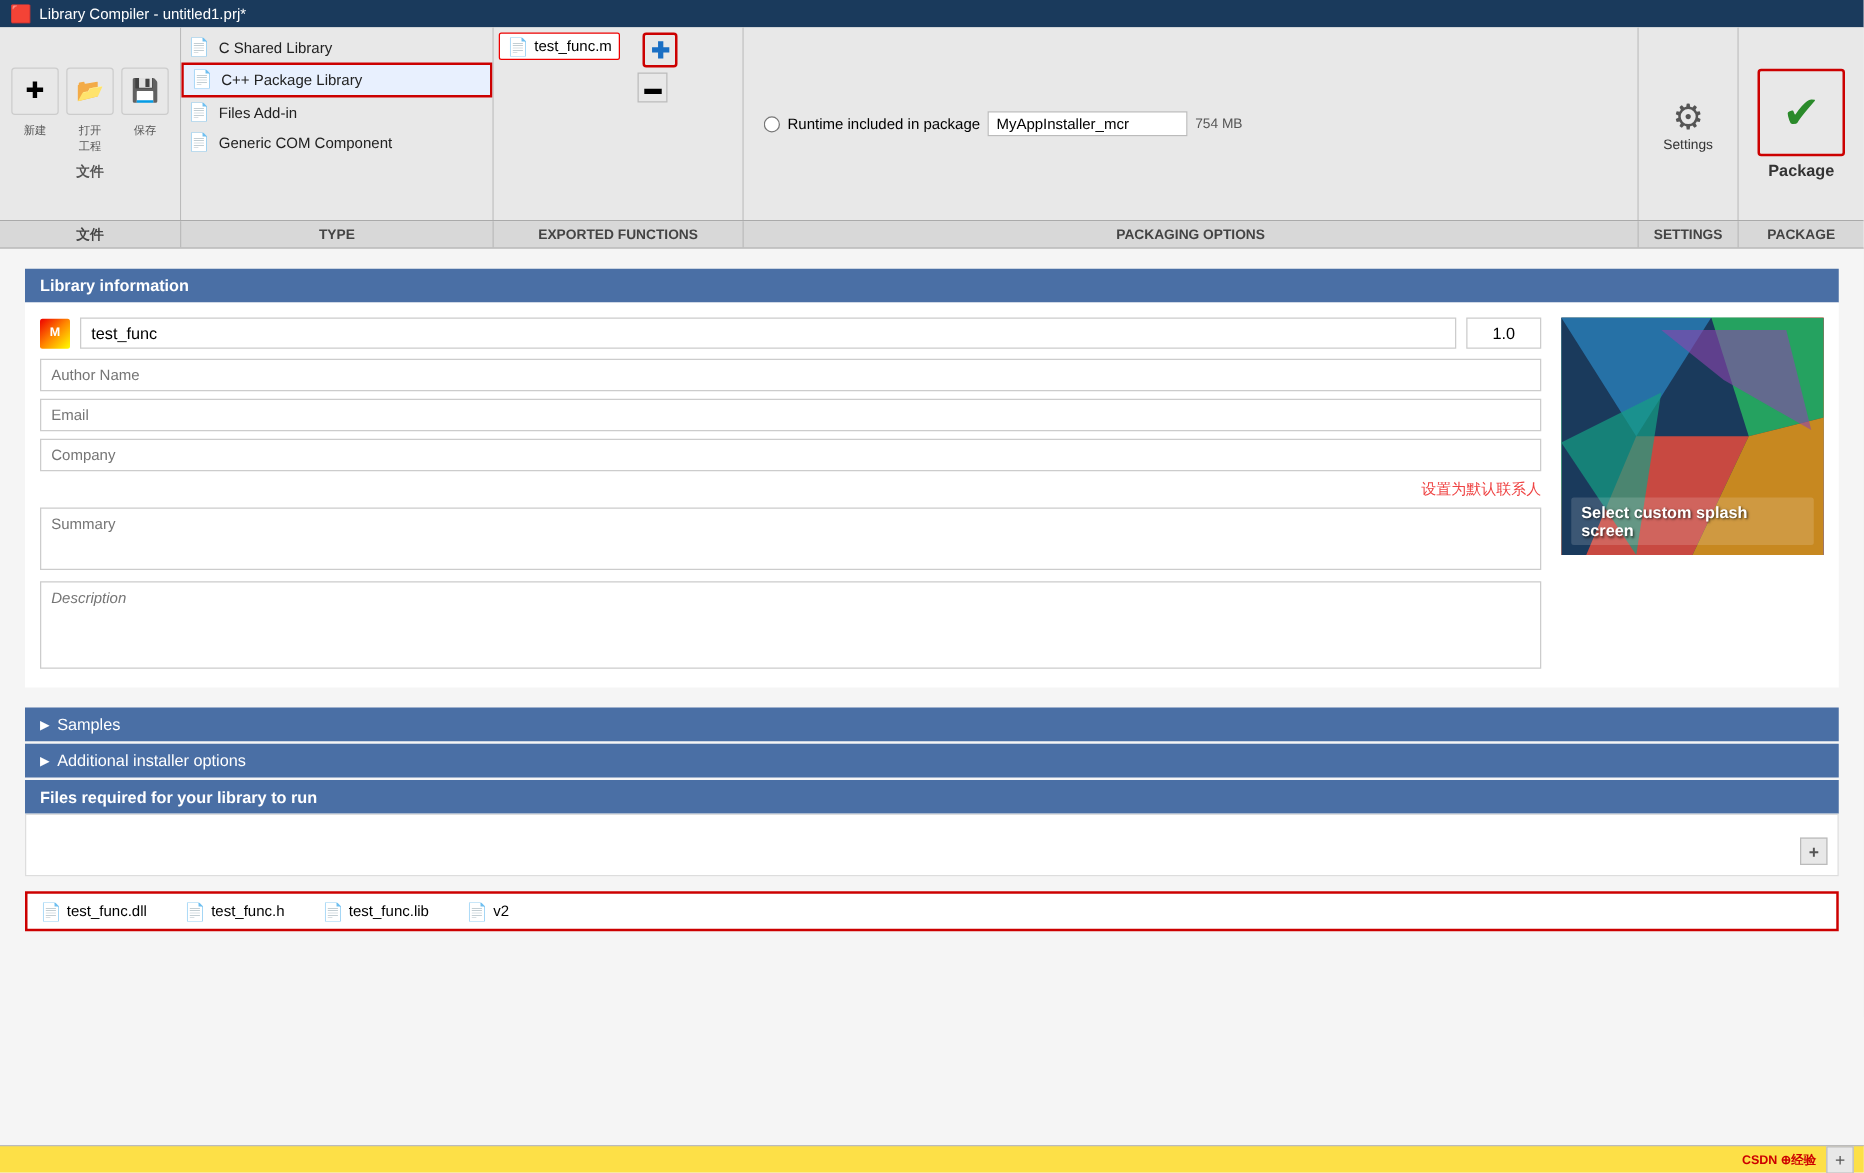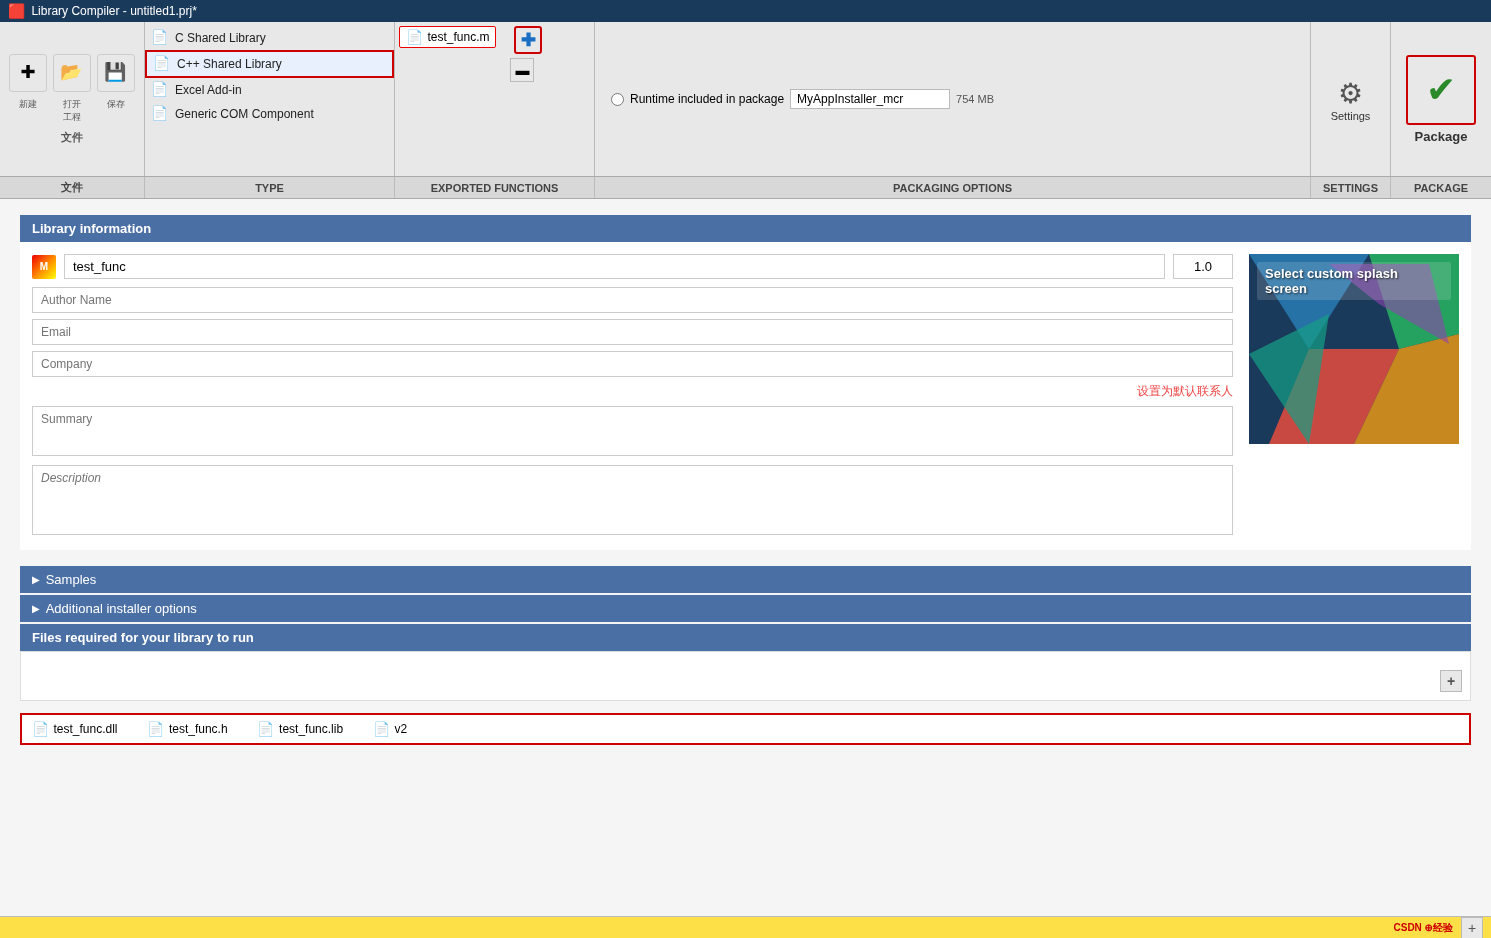--- a/index.html
+++ b/index.html
@@ -331,21 +331,21 @@
       width: 210px;
       min-width: 210px;
     }
     .splash-screen {
       width: 210px;
       height: 190px;
       background: linear-gradient(135deg, #1a5276 0%, #2ecc71 30%, #e74c3c 50%, #f39c12 70%, #9b59b6 100%);
       display: flex;
       flex-direction: column;
       align-items: center;
-      justify-content: flex-start;
+      justify-content: flex-end;
       padding: 8px;
       position: relative;
       overflow: hidden;
       cursor: pointer;
     }
     .splash-geometric {
       position: absolute;
       top: 0; left: 0; right: 0; bottom: 0;
     }
     .splash-label {
@@ -502,25 +502,25 @@
   </div>
 
   <div class="type-panel">
     <div class="type-scroll">
       <div class="type-item">
         <span class="type-item-icon">📄</span>
         <span>C Shared Library</span>
       </div>
       <div class="type-item selected" style="border:2px solid #c00;background:#e8f0fe;">
         <span class="type-item-icon">📄</span>
-        <span>C++ Shared Library</span>
+        <span>C++ Package Library</span>
       </div>
       <div class="type-item">
         <span class="type-item-icon">📄</span>
-        <span>Excel Add-in</span>
+        <span>Files Add-in</span>
       </div>
       <div class="type-item">
         <span class="type-item-icon">📄</span>
         <span>Generic COM Component</span>
       </div>
     </div>
   </div>
 
   <div class="exported-panel">
     <div class="exported-row">

